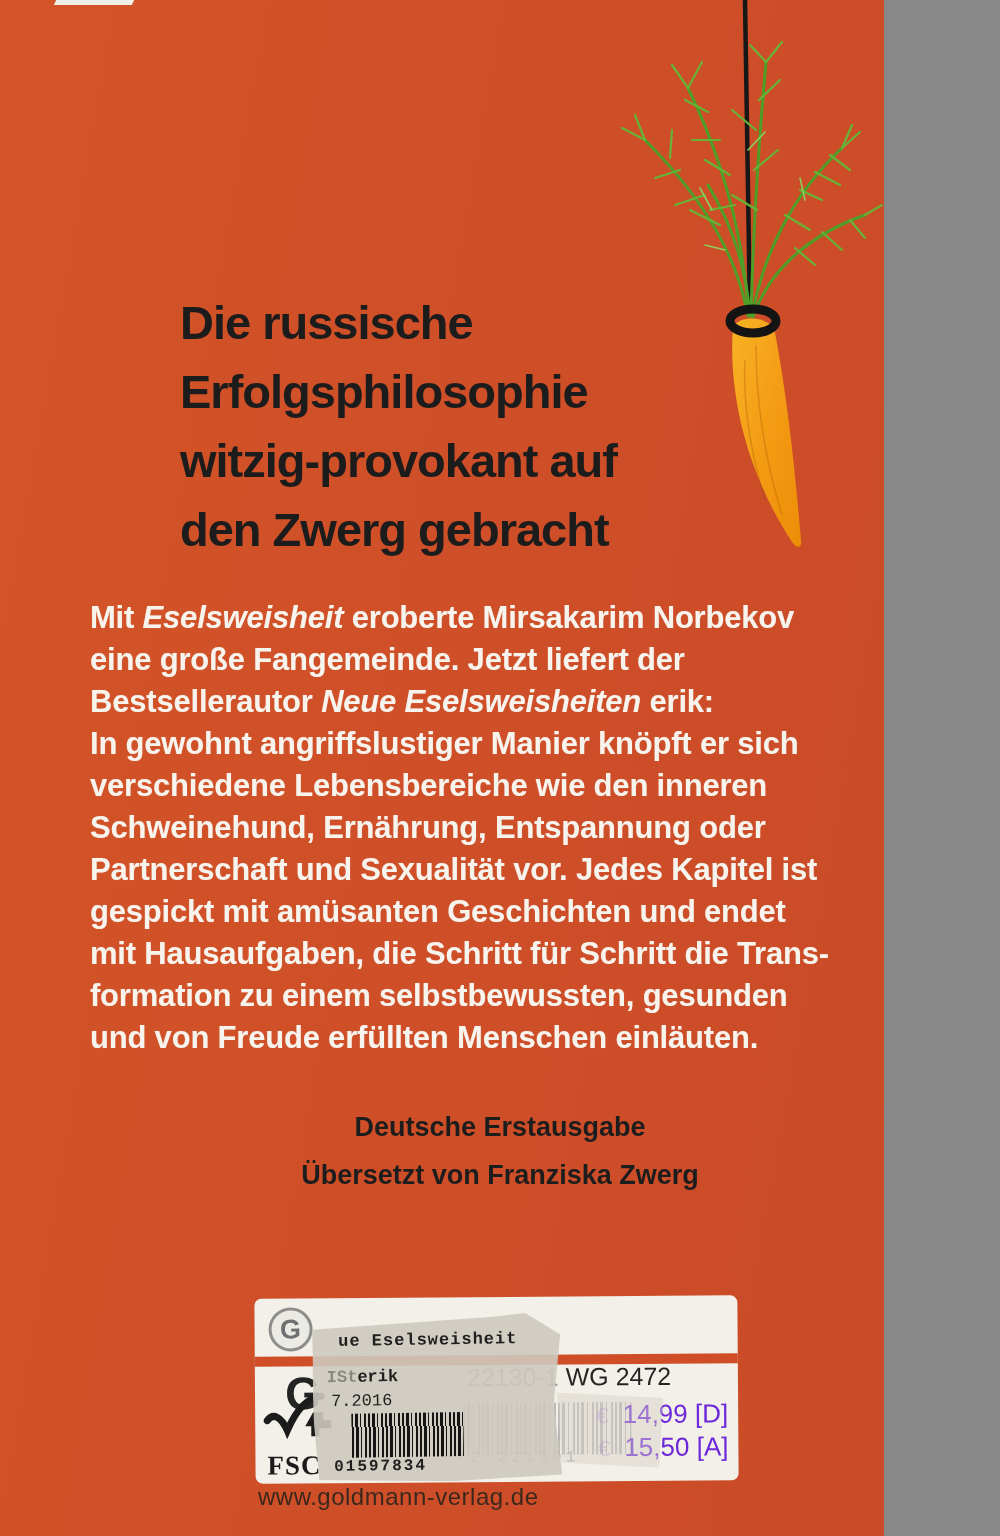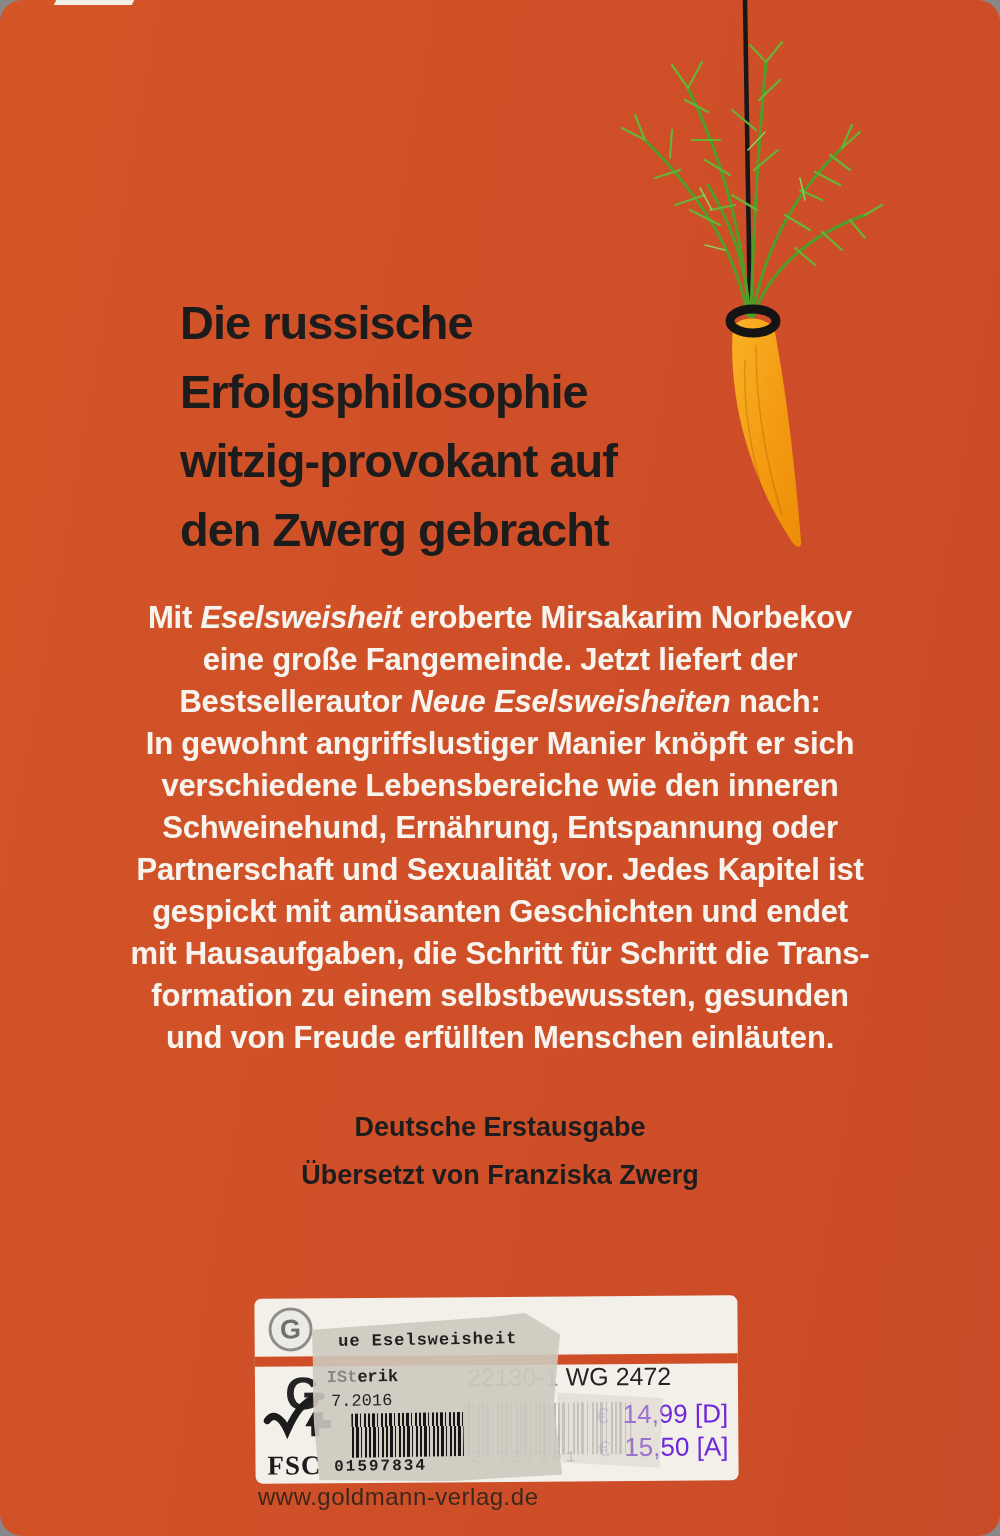--- a/index.html
+++ b/index.html
@@ -1,32 +1,31 @@
 <!DOCTYPE html>
 <html><head>
 <meta charset="utf-8">
 <style>
   html,body{margin:0;padding:0;background:#888;}
   #canvas{
-    position:relative;width:1000px;height:1536px;overflow:hidden;
+    position:relative;width:884px;height:1536px;overflow:hidden;
     background:linear-gradient(100deg,#d45527 0%,#cf4f28 45%,#c94b27 100%);
     font-family:"Liberation Sans",sans-serif;
-    border-radius:22px;
   }
   
   .carrot-svg{position:absolute;left:560px;top:0;width:340px;height:580px;}
   
   .headline{
     position:absolute;left:180px;top:288px;width:580px;
     font-size:47px;font-weight:bold;line-height:69px;letter-spacing:-1px;
     color:#1c1c1c;
   }
   
   .body-copy{
-    position:absolute;left:90px;top:597px;width:820px;text-align:center;
+    position:absolute;left:90px;top:597px;width:820px;
     font-size:31px;font-weight:bold;line-height:42px;letter-spacing:-0.2px;
     color:#f7f3ed;text-shadow:0 0 1px rgba(255,255,255,.25);
   }
   .it{font-style:italic;}
   
   .edition,.translator{
     position:absolute;left:150px;width:700px;text-align:center;
     font-weight:bold;color:#1d1d1d;font-size:27px;
   }
   .edition{top:1112px;}
@@ -162,21 +161,21 @@
   <div class="headline">
     <div>Die russische</div>
     <div>Erfolgsphilosophie</div>
     <div>witzig-provokant auf</div>
     <div>den Zwerg gebracht</div>
   </div>
 
   <div class="body-copy">
     <div><span>Mit </span><span class="it">Eselsweisheit</span><span> eroberte Mirsakarim Norbekov</span></div>
     <div>eine große Fangemeinde. Jetzt liefert der</div>
-    <div><span>Bestsellerautor </span><span class="it">Neue Eselsweisheiten</span><span> nach:</span></div>
+    <div><span>Bestsellerautor </span><span class="it">Neue Eselsweisheiten</span><span> erik:</span></div>
     <div>In gewohnt angriffslustiger Manier knöpft er sich</div>
     <div>verschiedene Lebensbereiche wie den inneren</div>
     <div>Schweinehund, Ernährung, Entspannung oder</div>
     <div>Partnerschaft und Sexualität vor. Jedes Kapitel ist</div>
     <div>gespickt mit amüsanten Geschichten und endet</div>
     <div>mit Hausaufgaben, die Schritt für Schritt die Trans-</div>
     <div>formation zu einem selbstbewussten, gesunden</div>
     <div>und von Freude erfüllten Menschen einläuten.</div>
   </div>
 

